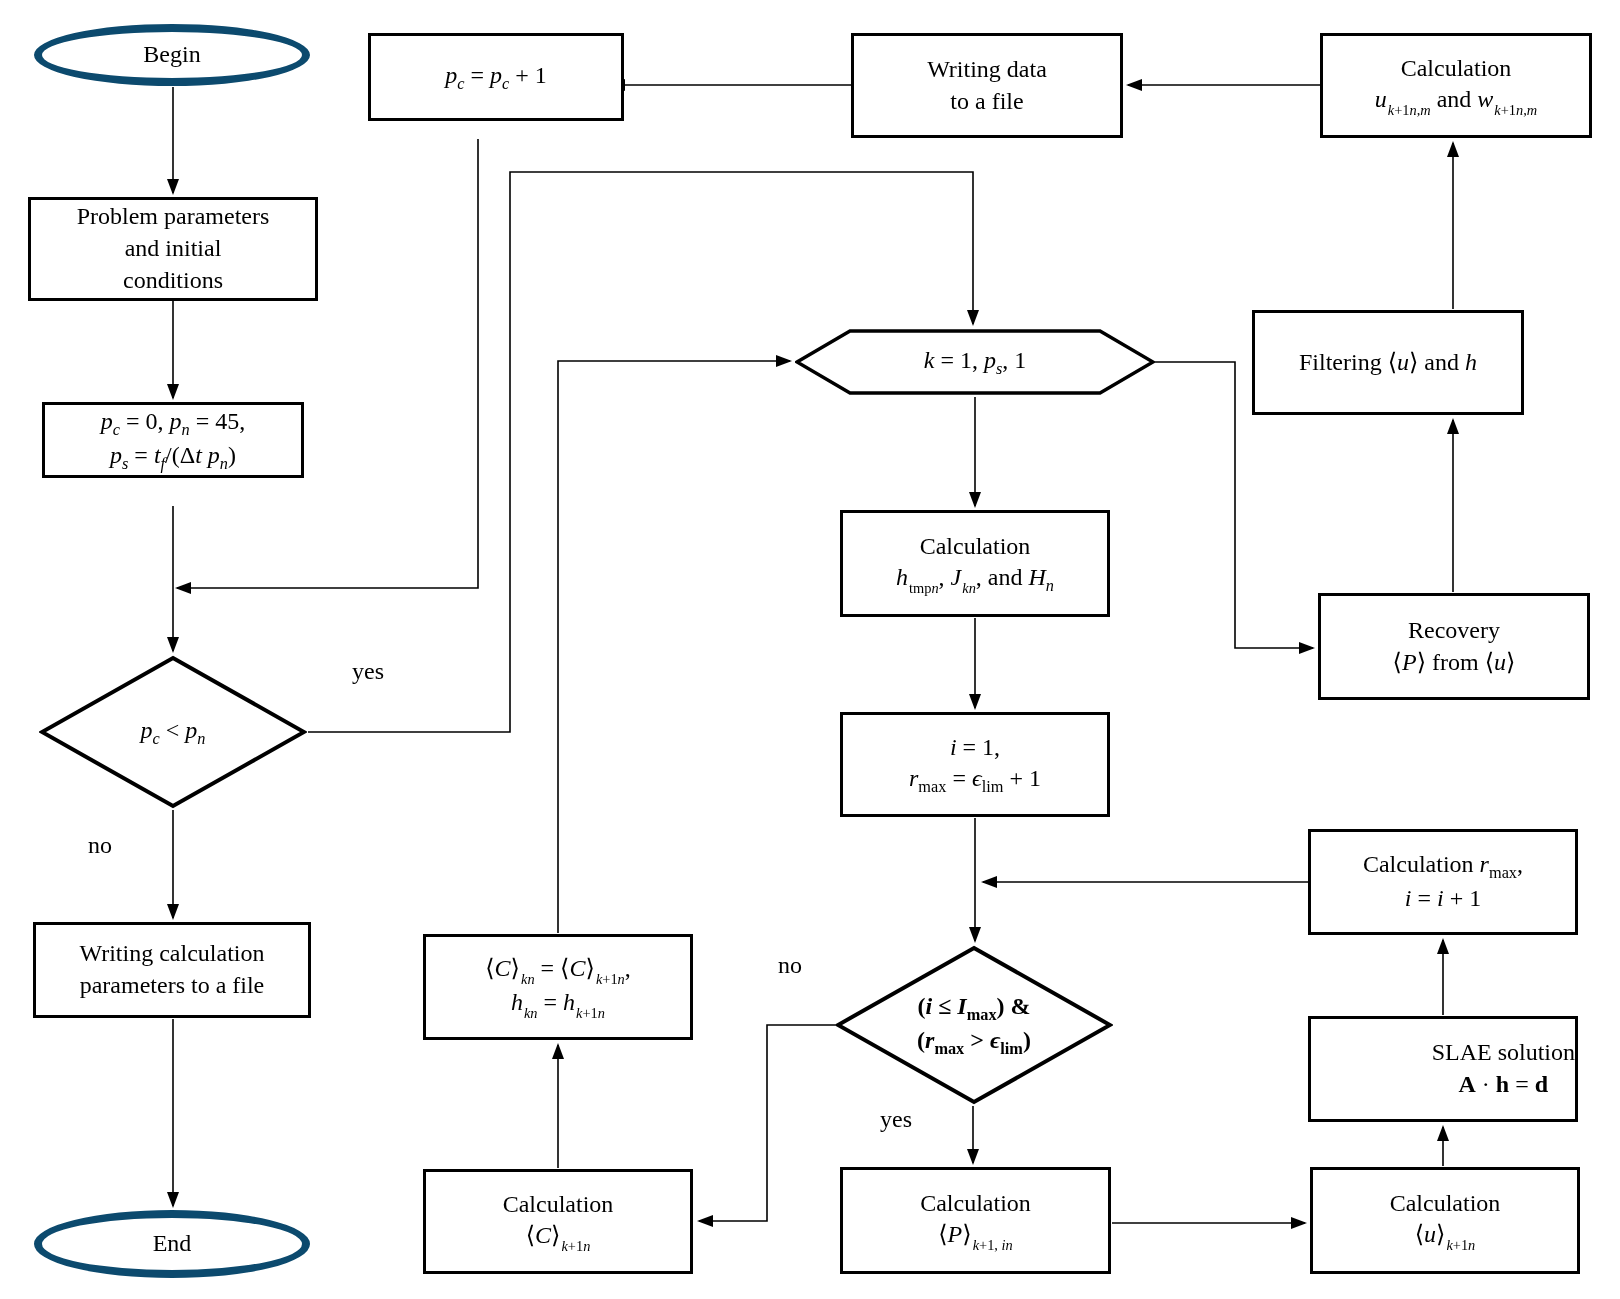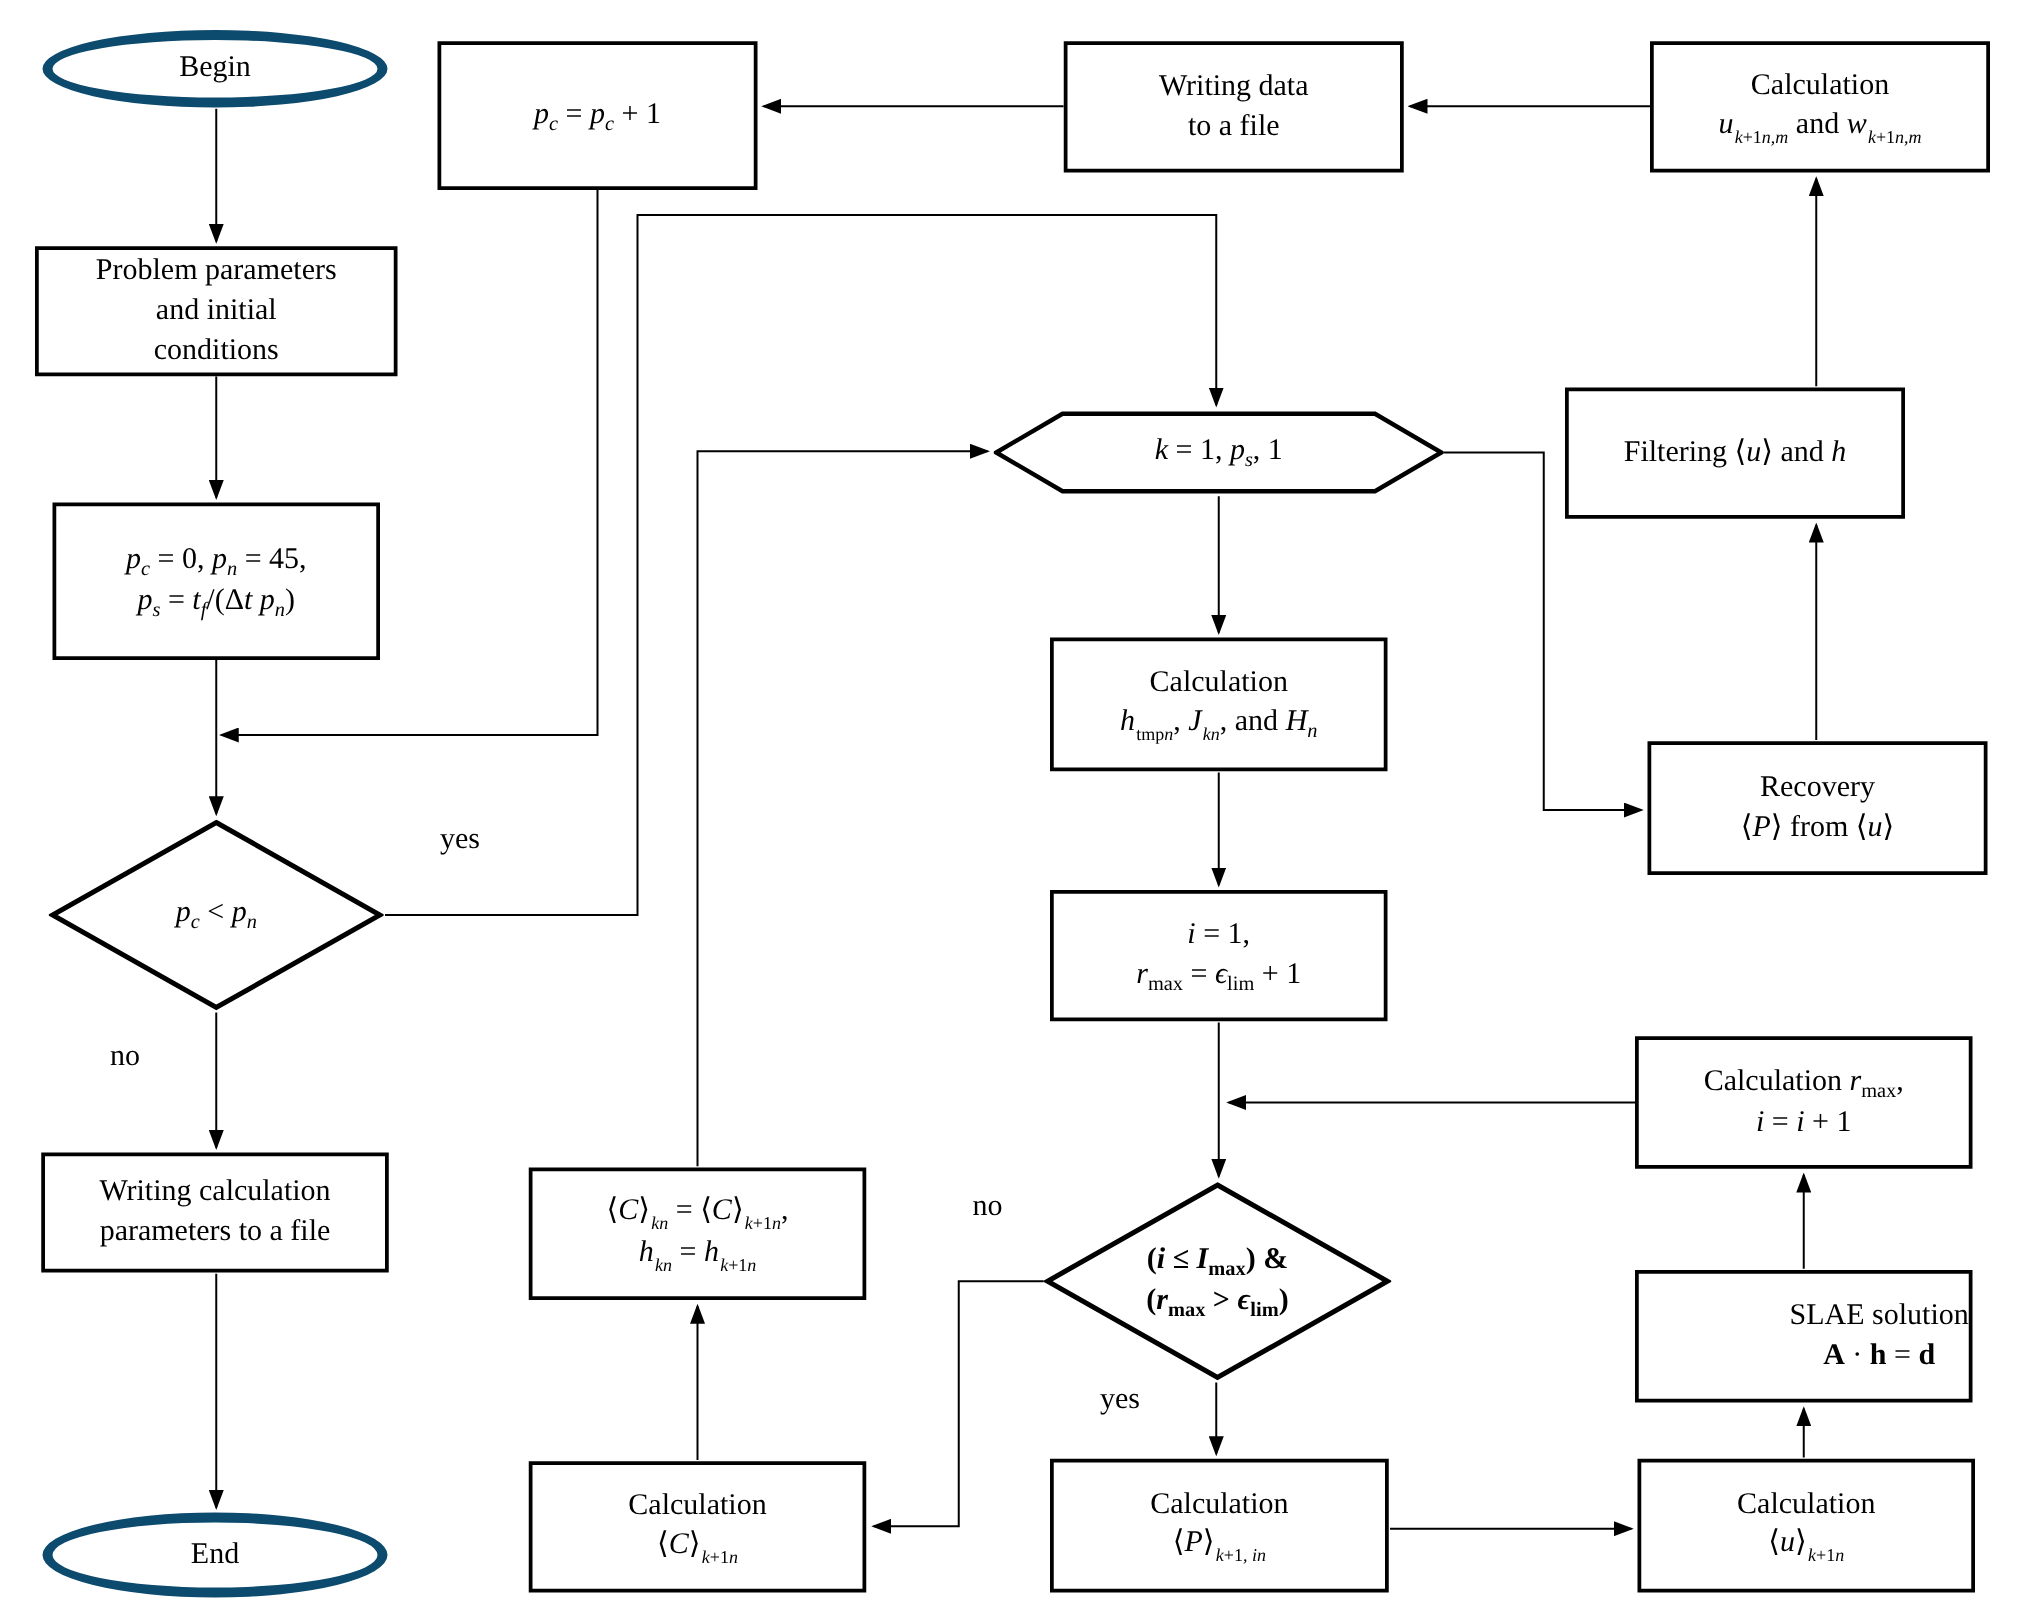--- a/index.html
+++ b/index.html
@@ -66,40 +66,40 @@
   </svg>
 
   <div class="node terminal" id="n-begin" style="left:34px;top:24px;width:276px;height:62px;">
     <span class="lbl">Begin</span>
   </div>
 
   <div class="node box" id="n-problem" style="left:28px;top:197px;width:290px;height:104px;">
     <span class="lbl">Problem parameters<br>and initial<br>conditions</span>
   </div>
 
-  <div class="node box" id="n-init" style="left:42px;top:402px;width:262px;height:126px;">
+  <div class="node box" id="n-init" style="left:42px;top:402px;width:262px;height:76px;">
     <span class="lbl"><i>p<sub>c</sub></i> = 0, <i>p<sub>n</sub></i> = 45,<br><i>p<sub>s</sub></i> = <i>t<sub>f</sub></i>/(Δ<i>t</i> <i>p<sub>n</sub></i>)</span>
   </div>
 
   <div class="node shape-node" id="n-dec1" style="left:39px;top:655px;width:268px;height:154px;">
     <svg viewBox="0 0 268 154" preserveAspectRatio="none">
       <polygon points="134,3 265,77 134,151 3,77" fill="#fff" stroke="#000" stroke-width="4"></polygon>
     </svg>
     <span class="lbl"><i>p<sub>c</sub></i> &lt; <i>p<sub>n</sub></i></span>
   </div>
 
   <div class="node box" id="n-wparams" style="left:33px;top:922px;width:278px;height:96px;">
     <span class="lbl">Writing calculation<br>parameters to a file</span>
   </div>
 
   <div class="node terminal" id="n-end" style="left:34px;top:1210px;width:276px;height:68px;">
     <span class="lbl">End</span>
   </div>
 
-  <div class="node box" id="n-pcinc" style="left:350px;top:33px;width:256px;height:119px;">
+  <div class="node box" id="n-pcinc" style="left:368px;top:33px;width:256px;height:88px;">
     <span class="lbl"><i>p<sub>c</sub></i> = <i>p<sub>c</sub></i> + 1</span>
   </div>
 
   <div class="node box" id="n-wdata" style="left:851px;top:33px;width:272px;height:105px;">
     <span class="lbl">Writing data<br>to a file</span>
   </div>
 
   <div class="node box" id="n-calcuw" style="left:1320px;top:33px;width:272px;height:105px;">
     <span class="lbl">Calculation<br><i>u</i><span class="ss">
           <span class="t"><i>k</i>+1</span>

